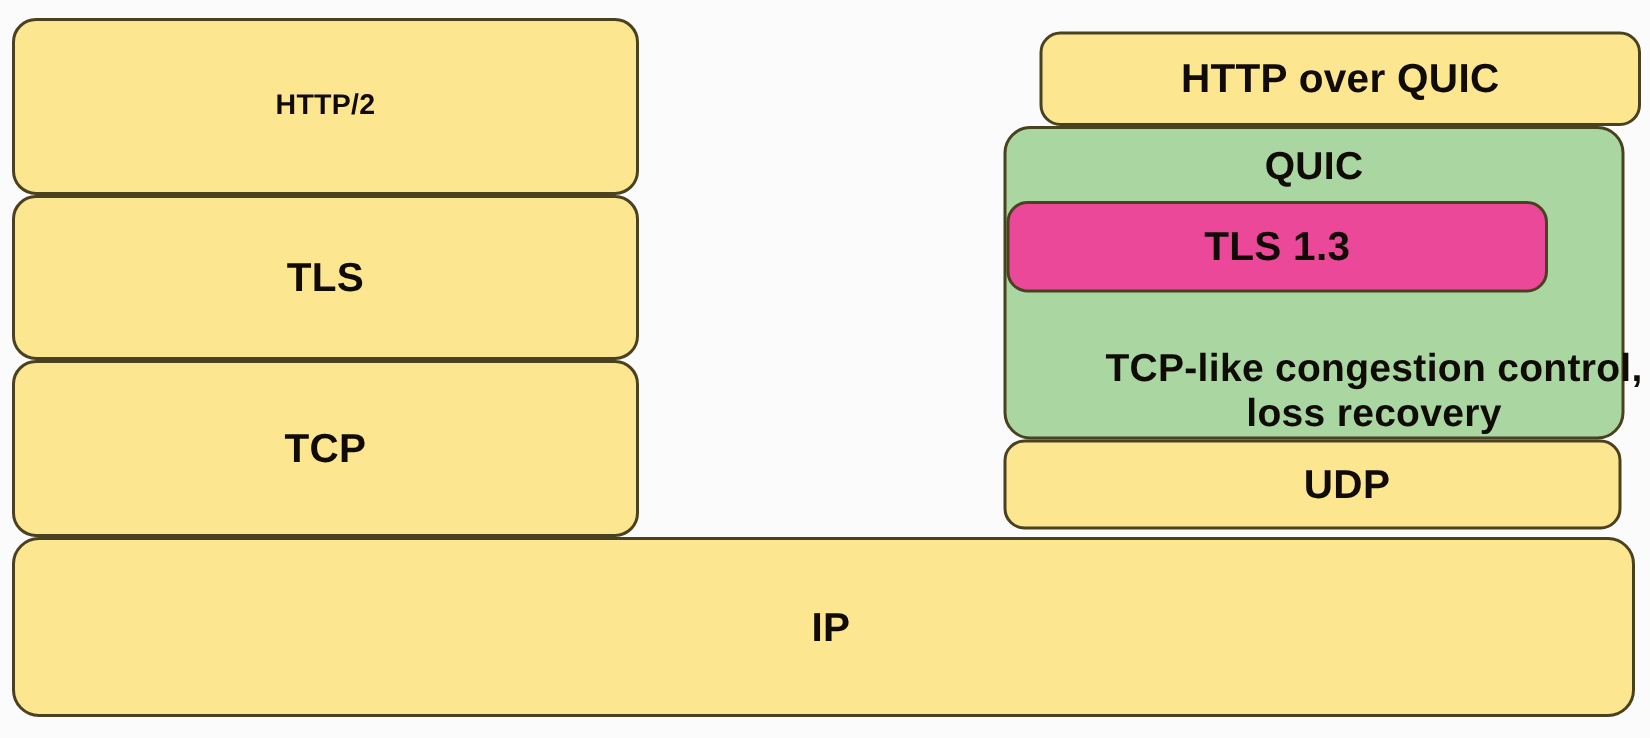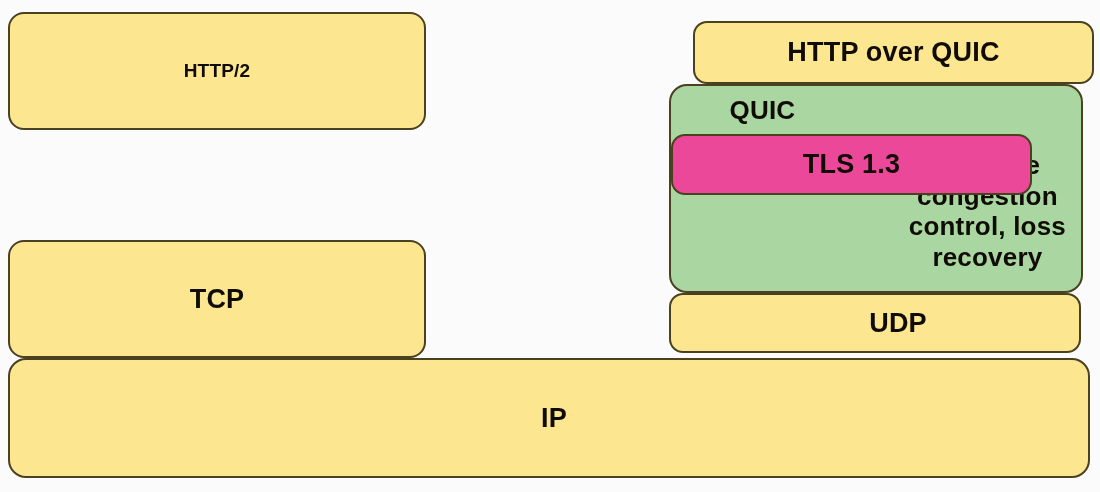--- a/index.html
+++ b/index.html
@@ -46,21 +46,21 @@
   }
 
   
   #box-http2    { left: 8px;  top: 12px;  width: 418px; height: 118px; font-size: 19px; }
   #box-tls      { left: 8px;  top: 130px; width: 418px; height: 110px; font-size: 27px; }
   #box-tcp      { left: 8px;  top: 240px; width: 418px; height: 118px; font-size: 27px; }
 
   
   #box-http-over-quic { left: 669px; top: 21px;  width: 401px; height: 63px; font-size: 27px; border-radius: 14px; margin-left: 24px; }
   #box-quic           { left: 669px; top: 84px;  width: 414px; height: 209px; border-radius: 18px;
-                        align-items: flex-start; justify-content: space-between; }
+                        align-items: flex-start; justify-content: space-between; flex-direction: column; }
   #quic-title         { width: 100%; font-size: 26px; font-weight: bold; text-align: center;
                         padding-top: 4px; height: 44px; line-height: 40px; }
   #box-tls13          { position: absolute; left: 0px; top: 48px; width: 361px; height: 61px;
                         box-sizing: border-box; border: 2.5px solid #4a4121; border-radius: 14px;
                         background: #ec4899; display: flex; align-items: center; justify-content: center;
                         font-size: 27px; font-weight: bold; color: #100c05; }
   #quic-desc          { width: 100%; text-align: center; font-size: 26px; font-weight: bold;
                         line-height: 1.18; margin-top: 64px; padding: 0 4px; box-sizing: border-box;
                         color: #100c05; margin-left: 40px; }
   #box-udp            { left: 669px; top: 293px; width: 412px; height: 60px; font-size: 27px; border-radius: 14px; padding-left: 46px; }
@@ -83,20 +83,23 @@
 </style>
 </head>
 <body>
 
 <div id="diagram">
 
   <div class="box yellow" id="box-http2">
     <span class="stack-label">HTTP/2</span>
   </div>
 
+  <div class="box yellow" id="box-tls">
+    <span class="stack-label">TLS</span>
+  </div>
 
   <div class="box yellow" id="box-tcp">
     <span class="stack-label">TCP</span>
   </div>
 
   <div class="box yellow" id="box-http-over-quic">
     <span class="stack-label">HTTP over QUIC</span>
   </div>
 
   <div class="box green" id="box-quic">

